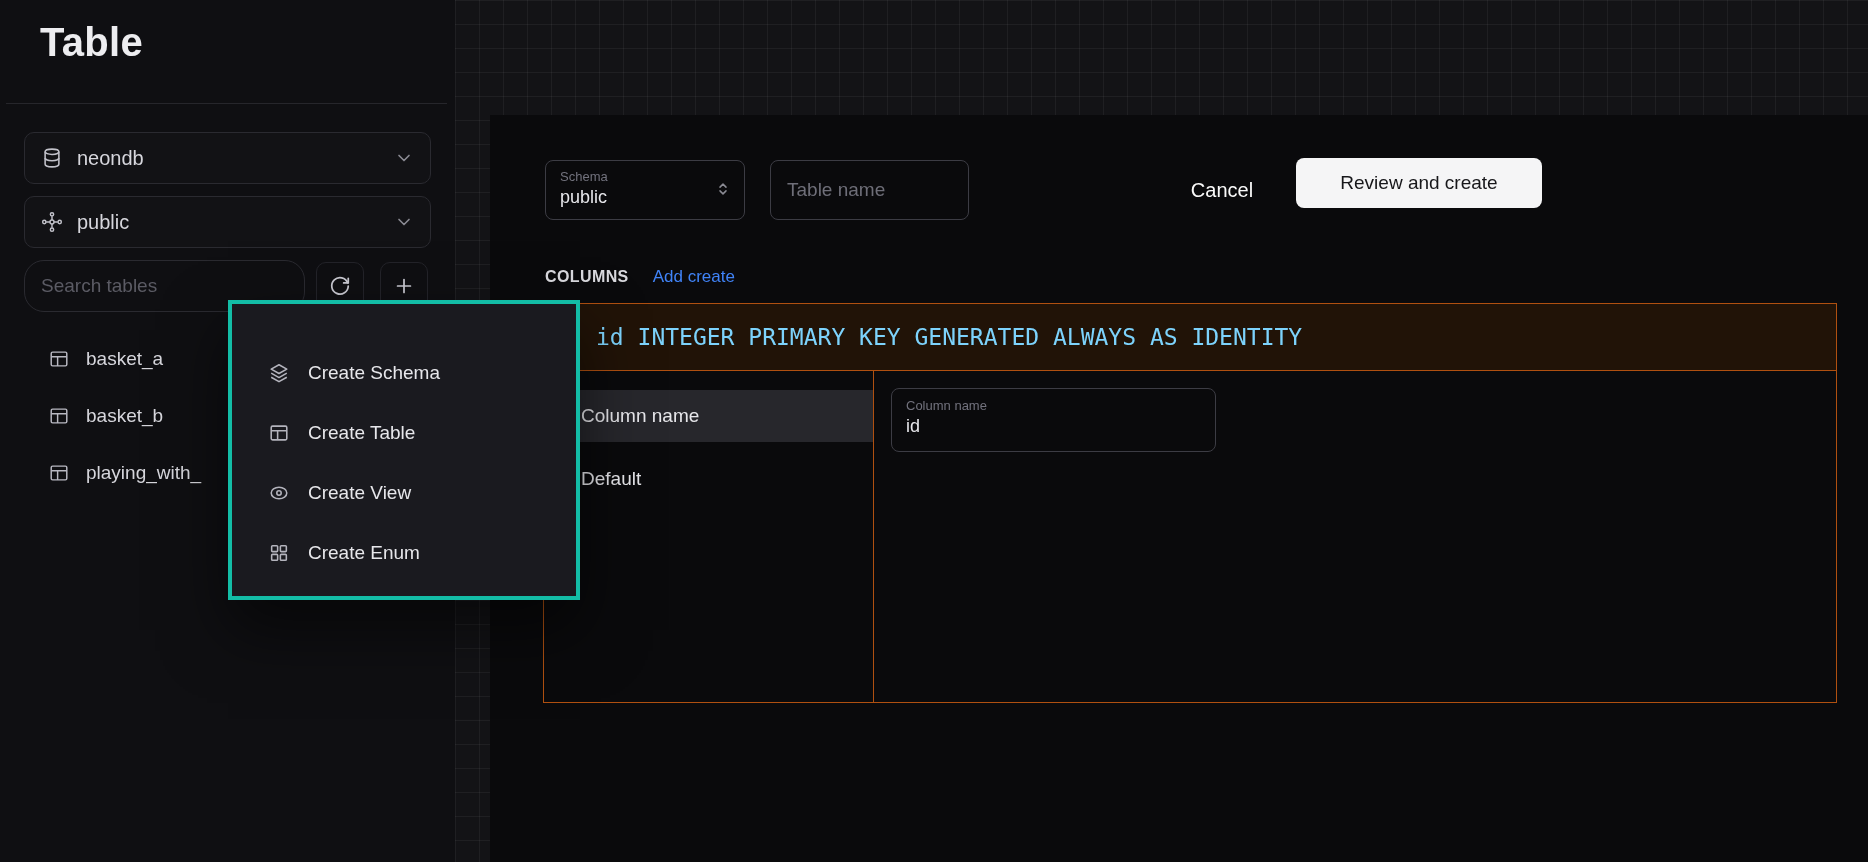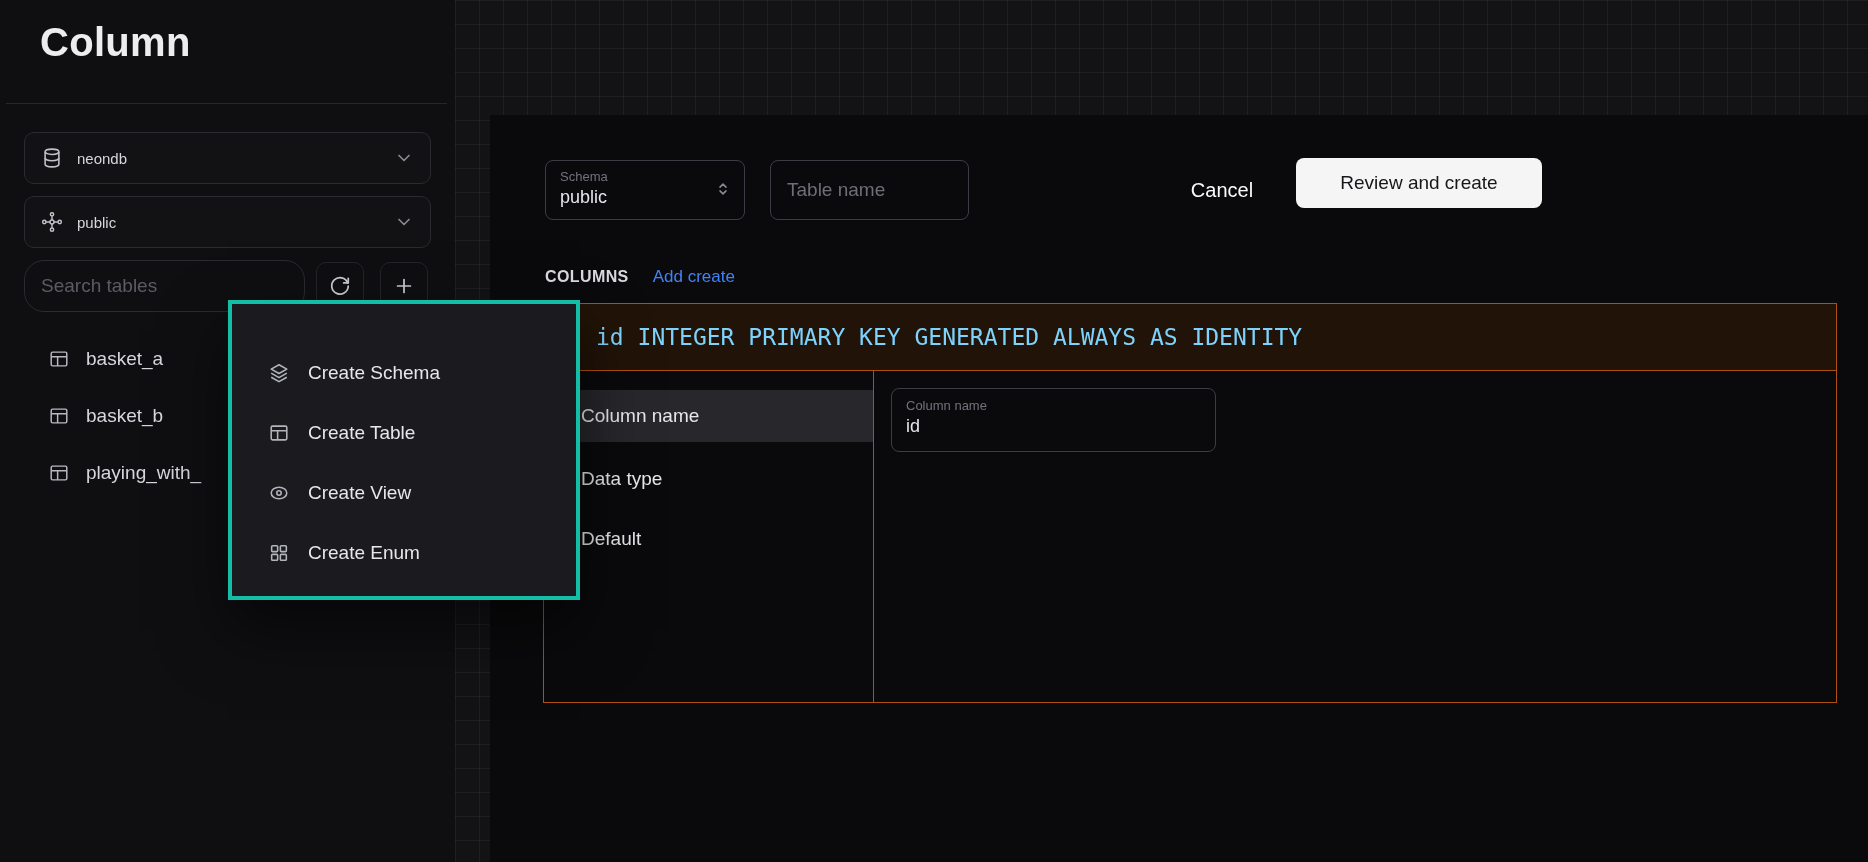--- a/index.html
+++ b/index.html
@@ -58,21 +58,21 @@
     padding:9px 14px; cursor:text; position:relative; }
 
   
   .sidebar { position:absolute; left:0; top:0; width:455px; height:100%; background:#0f0f12; z-index:5; }
   .sidebar-title { position:absolute; left:40px; top:20px; font-size:40px; font-weight:700;
     color:#ededf0; letter-spacing:0.3px; }
   .sidebar-divider { position:absolute; left:6px; right:8px; top:103px; height:1px; background:#26262b; }
 
   .side-select { position:absolute; left:24px; width:407px; height:52px;
     border:1px solid #2a2a30; border-radius:10px; display:flex; align-items:center; gap:14px;
-    padding:16px 16px; color:#d6d6dc; font-size:15px; background:#121215; cursor:pointer; }
+    padding:16px 16px; color:#d6d6dc; font-size:20px; background:#121215; cursor:pointer; }
   .side-select .chev { margin-left:auto; color:#8a8a93; display:flex; }
   .side-select .lead { color:#c2c2ca; display:flex; }
   #db-select { top:132px; }
   #schema-select-side { top:196px; }
 
   .search-input { position:absolute; left:24px; top:260px; width:281px; height:52px;
     border:1px solid #2a2a30; border-radius:20px; background:transparent; padding:0 16px;
     font-size:19px; color:#d6d6dc; font-family:"Liberation Sans", sans-serif; outline:none; }
   .search-input::placeholder { color:#5b5b64; }
 
@@ -128,37 +128,34 @@
     <div class="sql-banner">
       <span class="sql-text">id INTEGER PRIMARY KEY GENERATED ALWAYS AS IDENTITY</span>
     </div>
 
     <div class="panes">
       <div class="pane-left">
         <div class="prop-row selected">
           <span>Column name</span>
         </div>
         <div class="prop-row">
-          <span>Data type</span>
-        </div>
-        <div class="prop-row">
           <span>Default</span>
         </div>
       </div>
       <div class="pane-right">
         <div class="col-field">
           <span class="mini-label">Column name</span>
           <span class="field-value">id</span>
         </div>
       </div>
     </div>
   </div>
 
   <aside class="sidebar">
-    <h1 class="sidebar-title">Column</h1>
+    <h1 class="sidebar-title">Table</h1>
     <div class="sidebar-divider"></div>
 
     <div class="side-select" id="db-select">
       <span class="lead">
         <svg width="22" height="22" viewBox="0 0 24 24" fill="none" stroke="currentColor" stroke-width="1.7">
             <ellipse cx="12" cy="5.2" rx="7.5" ry="2.9"></ellipse>
             <path d="M4.5 5.2v13.6c0 1.6 3.36 2.9 7.5 2.9s7.5-1.3 7.5-2.9V5.2"></path>
             <path d="M4.5 12c0 1.6 3.36 2.9 7.5 2.9s7.5-1.3 7.5-2.9"></path>
           </svg>
       </span>

